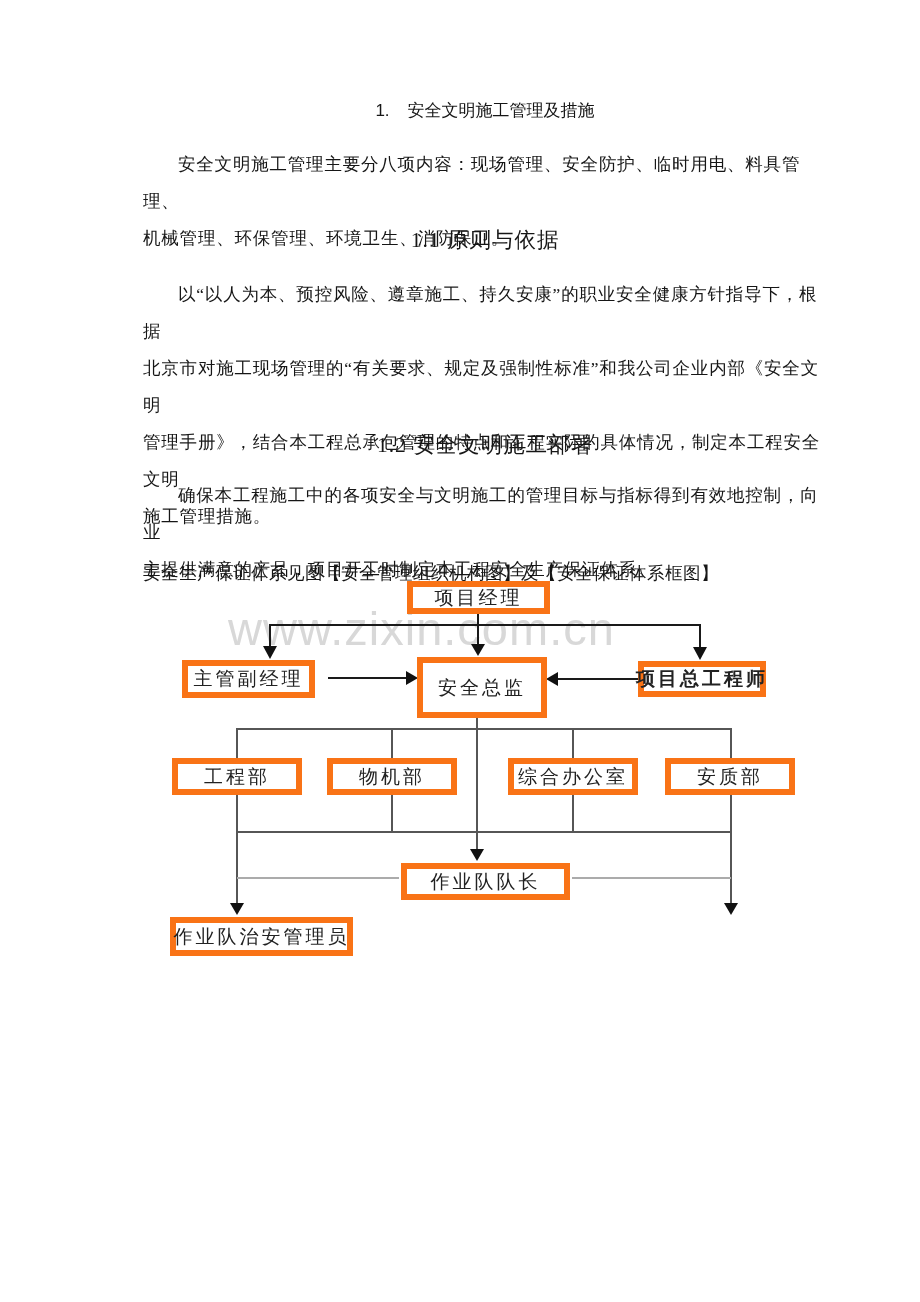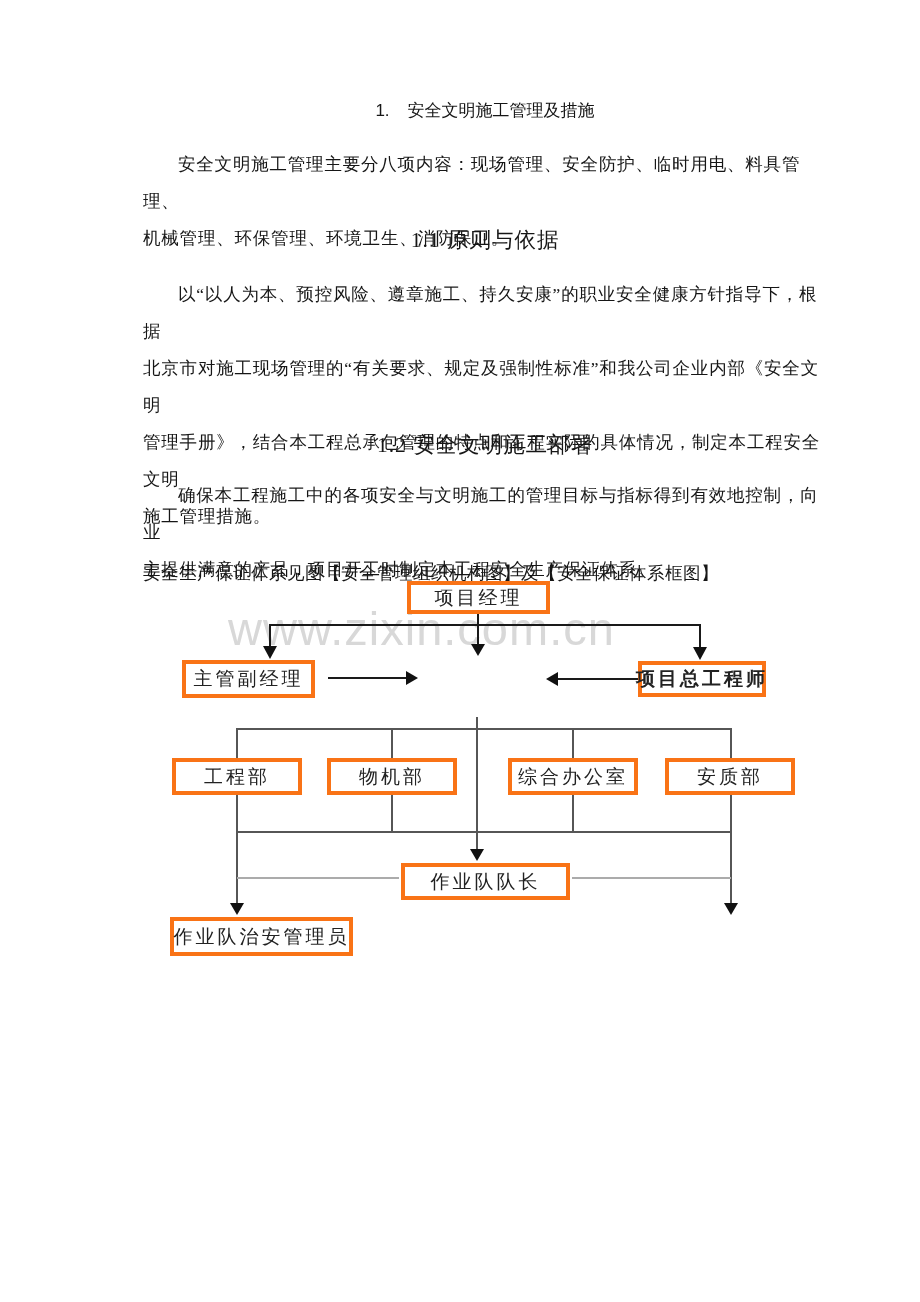--- a/index.html
+++ b/index.html
@@ -47,21 +47,21 @@
     position: absolute; left: 228px; top: 601px; z-index: 1;
     font-family: "Liberation Sans", "DejaVu Sans", sans-serif;
     font-size: 47px; letter-spacing: 1px; color: #d8d8d8;
     user-select: none; white-space: nowrap;
   }
 
   svg.connectors { position: absolute; left: 0; top: 0; z-index: 2; }
 
   .node {
     position: absolute; z-index: 3;
-    background: #ffffff; border: 4px solid #f97316;
+    background: #ffffff; border: 6px solid #f97316;
     display: flex; align-items: center; justify-content: center;
     font-size: 19px; letter-spacing: 3px; color: #222;
     box-sizing: border-box; white-space: nowrap;
   }
 
   
   .n-pm   { left: 407px; top: 581px; width: 143px; height: 33px; }
   .n-dep  { left: 182px; top: 660px; width: 133px; height: 38px; }
   .n-saf  { left: 417px; top: 657px; width: 130px; height: 61px; }
   .n-chf  { left: 638px; top: 661px; width: 128px; height: 36px; font-weight: bold; }
@@ -140,20 +140,21 @@
       <polygon points="406,671 406,685 418,678"></polygon>
       <polygon points="558,672 558,686 546,679"></polygon>
       <polygon points="470,849 484,849 477,861"></polygon>
       <polygon points="230,903 244,903 237,915"></polygon>
       <polygon points="724,903 738,903 731,915"></polygon>
     </g>
   </svg>
 
   <div class="node n-pm">项目经理</div>
   <div class="node n-dep">主管副经理</div>
+  <div class="node n-saf">安全总监</div>
   <div class="node n-chf">项目总工程师</div>
   <div class="node n-mat">物机部</div>
   <div class="node n-eng">工程部</div>
   <div class="node n-off">综合办公室</div>
   <div class="node n-qua">安质部</div>
   <div class="node n-ldr">作业队队长</div>
   <div class="node n-sec">作业队治安管理员</div>
 
 </div>
 

